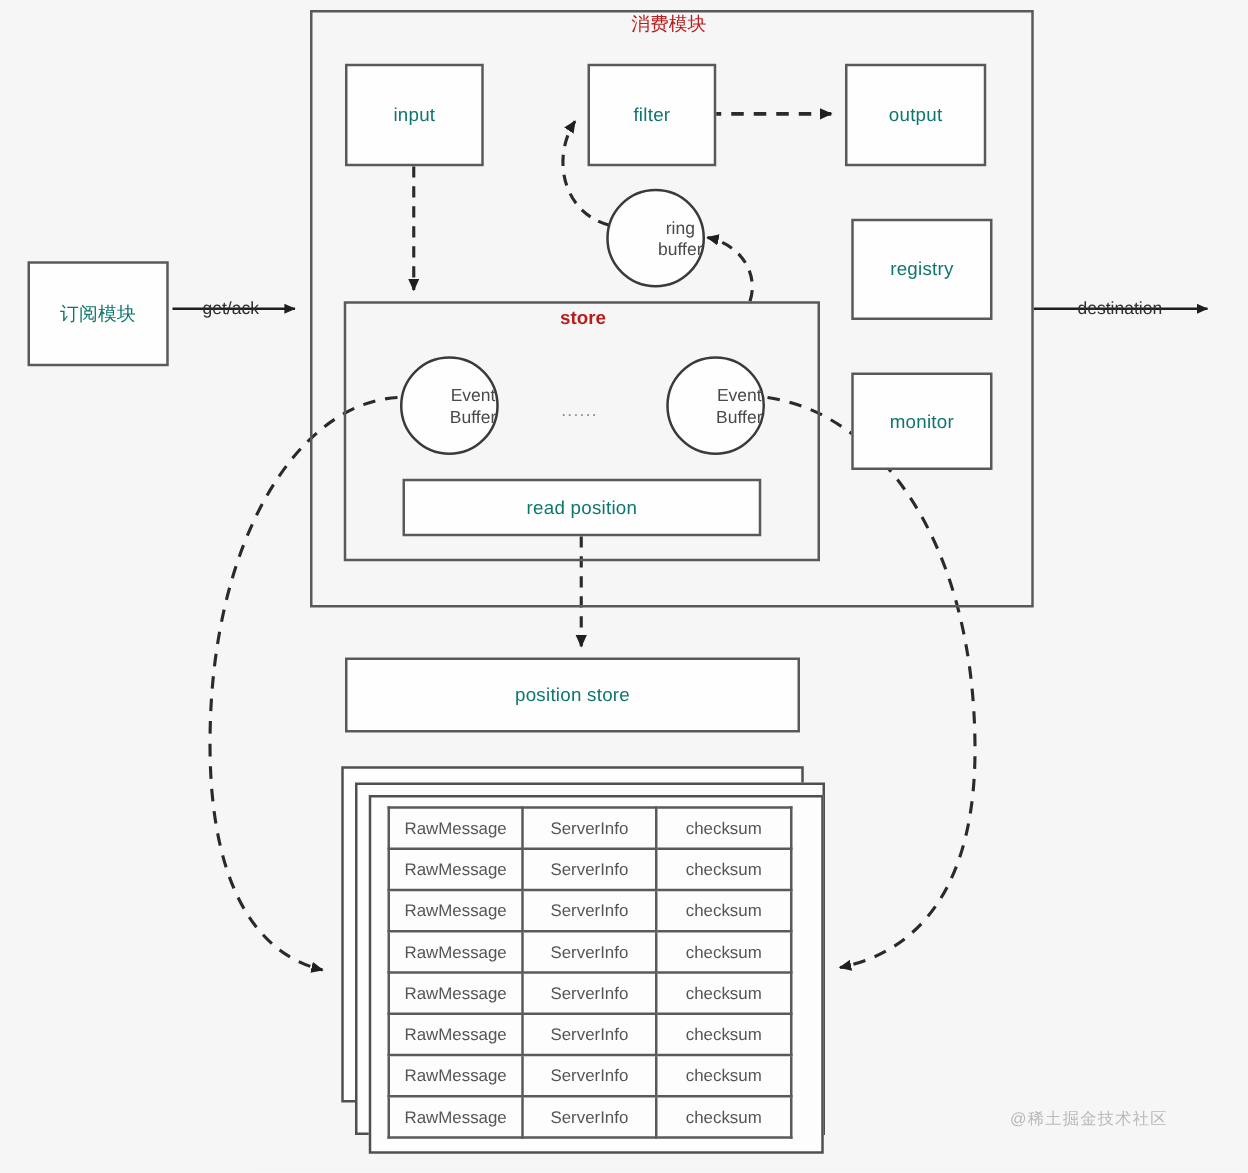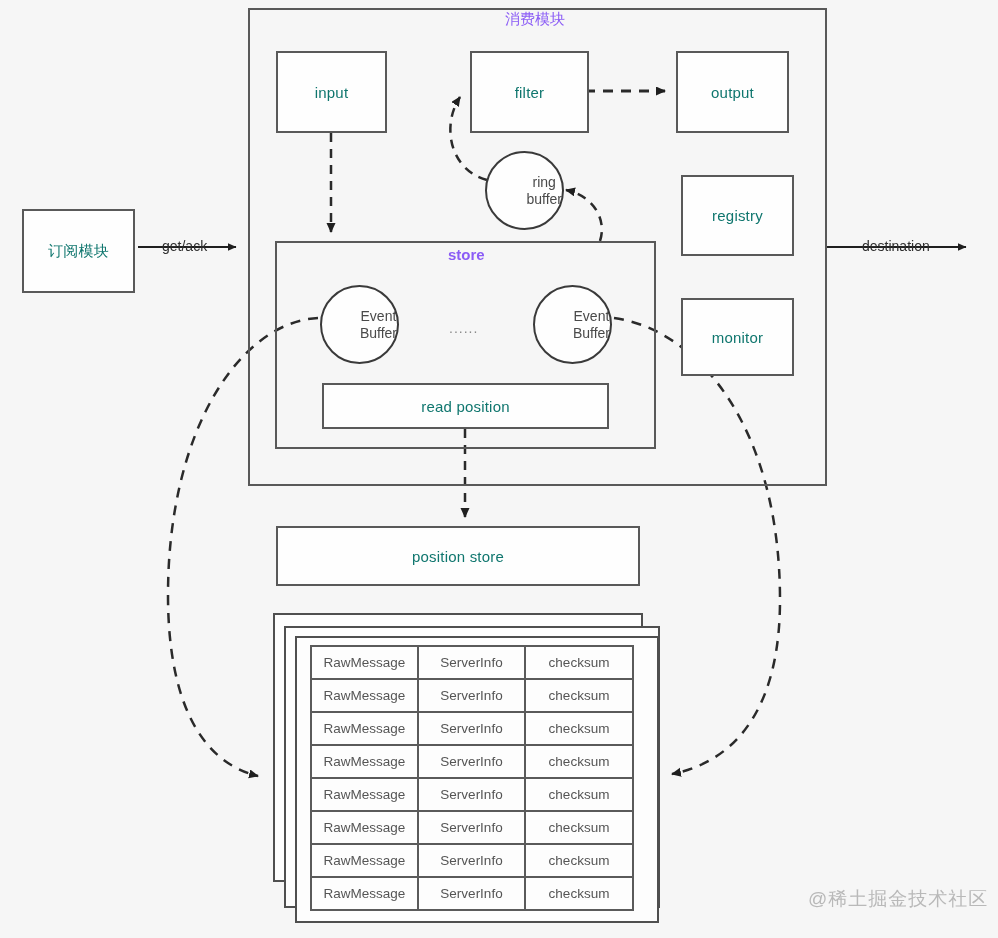--- a/index.html
+++ b/index.html
@@ -37,21 +37,21 @@
     letter-spacing: 0.2px;
   }
   .container-box {
     position: absolute;
     box-sizing: border-box;
     background: transparent;
     border: 2px solid #595959;
   }
   .container-title {
     position: absolute;
-    color: #8b5cf6;
+    color: #b91c1c;
     font-size: 15px;
     white-space: nowrap;
   }
   .circle {
     position: absolute;
     box-sizing: border-box;
     border: 2px solid #3a3a3a;
     border-radius: 50%;
     background: #fefefe;
     display: flex;
@@ -93,21 +93,21 @@
     color: #555;
     font-size: 13.5px;
     text-align: center;
     height: 31px;
     padding: 0;
     white-space: nowrap;
   }
   .watermark {
     position: absolute;
     color: #b9b9b9;
-    font-size: 19px;
+    font-size: 13px;
     letter-spacing: 1px;
     white-space: nowrap;
   }
 </style>
 </head>
 <body>
 
 <div id="canvas">
 
   <svg class="layer" viewBox="0 0 998 938">
@@ -154,21 +154,21 @@
 
     <g>
       <path d="M614,318 C700,330 780,430 780,600 C780,700 742,760 672,774" stroke="#2a2a2a" stroke-width="2.5" fill="none" stroke-dasharray="10,8" marker-end="url(#arrowDash)"></path>
     </g>
   </svg>
 
   <div class="container-box" style="left:248px; top:8px; width:579px; height:478px;"></div>
   <div class="container-title" style="left:505px; top:10px;">消费模块</div>
 
   <div class="node" style="left:276px; top:51px; width:111px; height:82px;">input</div>
-  <div class="node" style="left:470px; top:51px; width:119px; height:82px;">filter</div>
+  <div class="node" style="left:470px; top:51px; width:103px; height:82px;">filter</div>
   <div class="node" style="left:676px; top:51px; width:113px; height:82px;">output</div>
 
   <div class="node" style="left:681px; top:175px; width:113px; height:81px;">registry</div>
   <div class="node" style="left:681px; top:298px; width:113px; height:78px;">monitor</div>
 
   <div class="circle" style="left:485px; top:151px; width:79px; height:79px;">
     <span>
       <span>ring</span><br>
       <span>buffer</span>
     </span>

